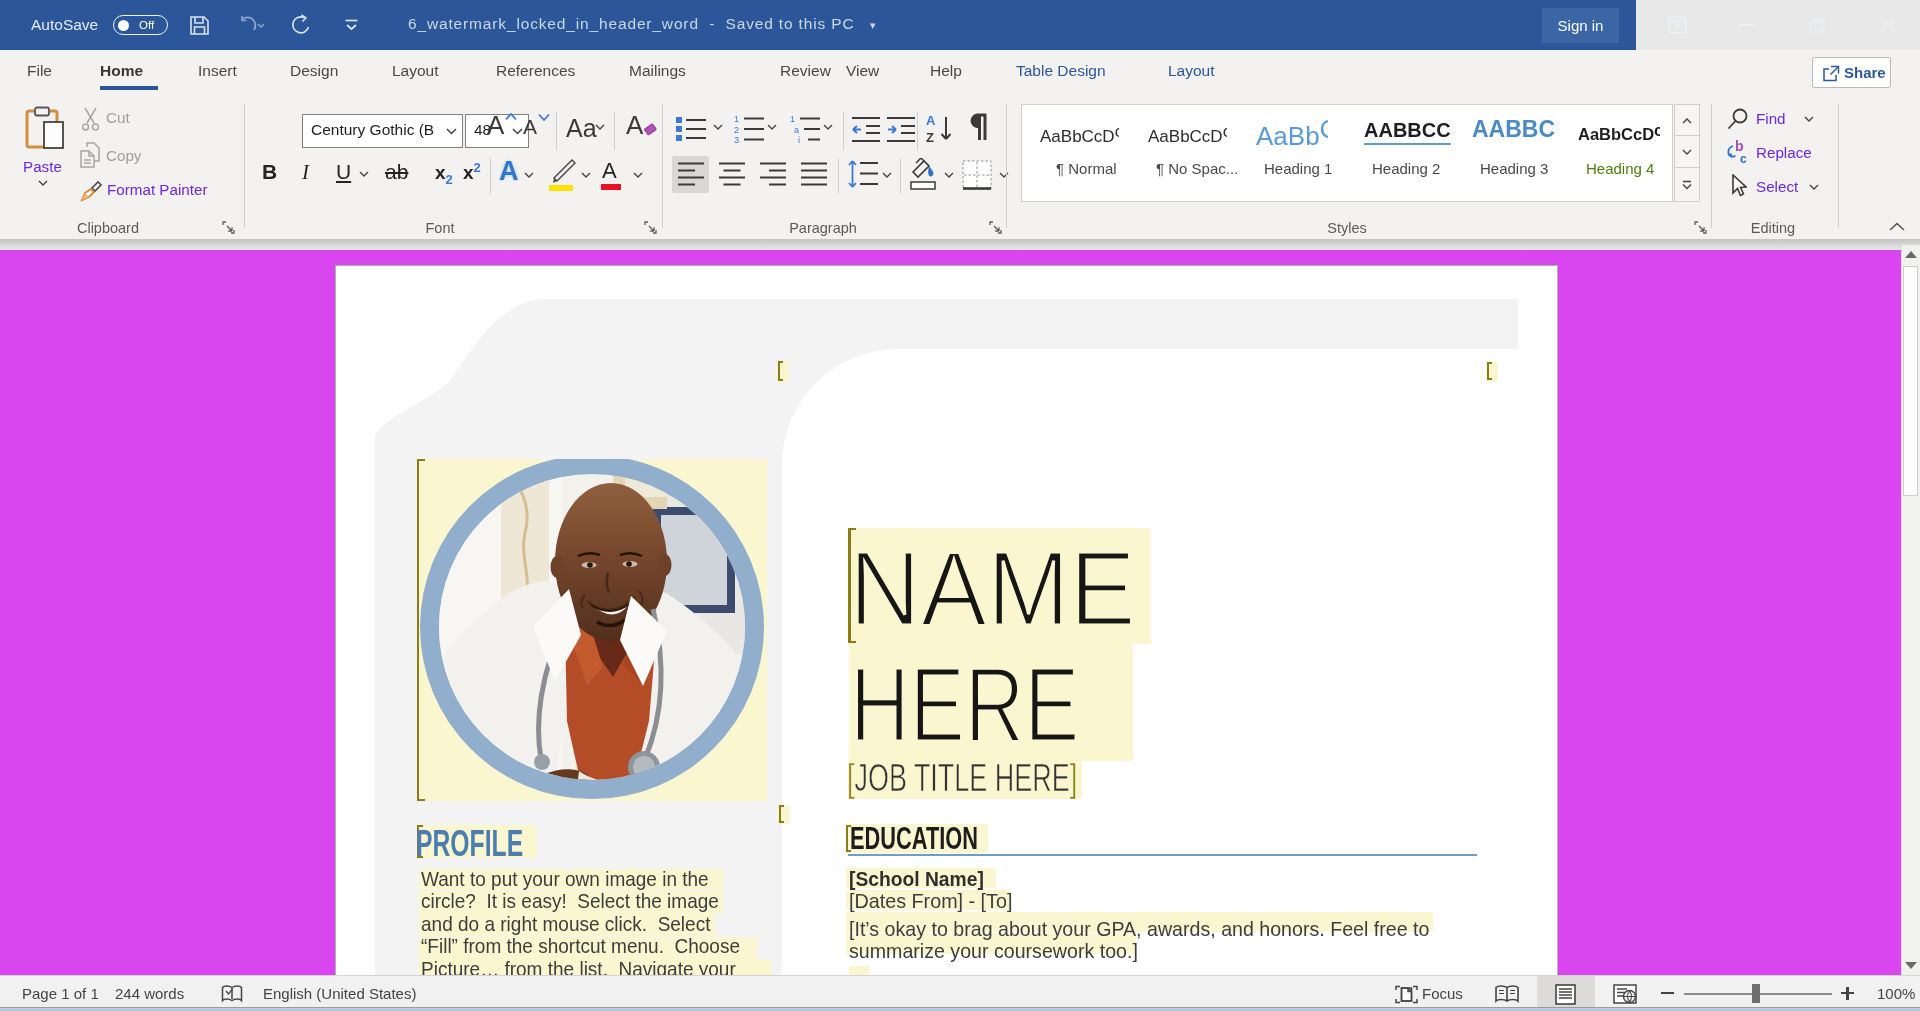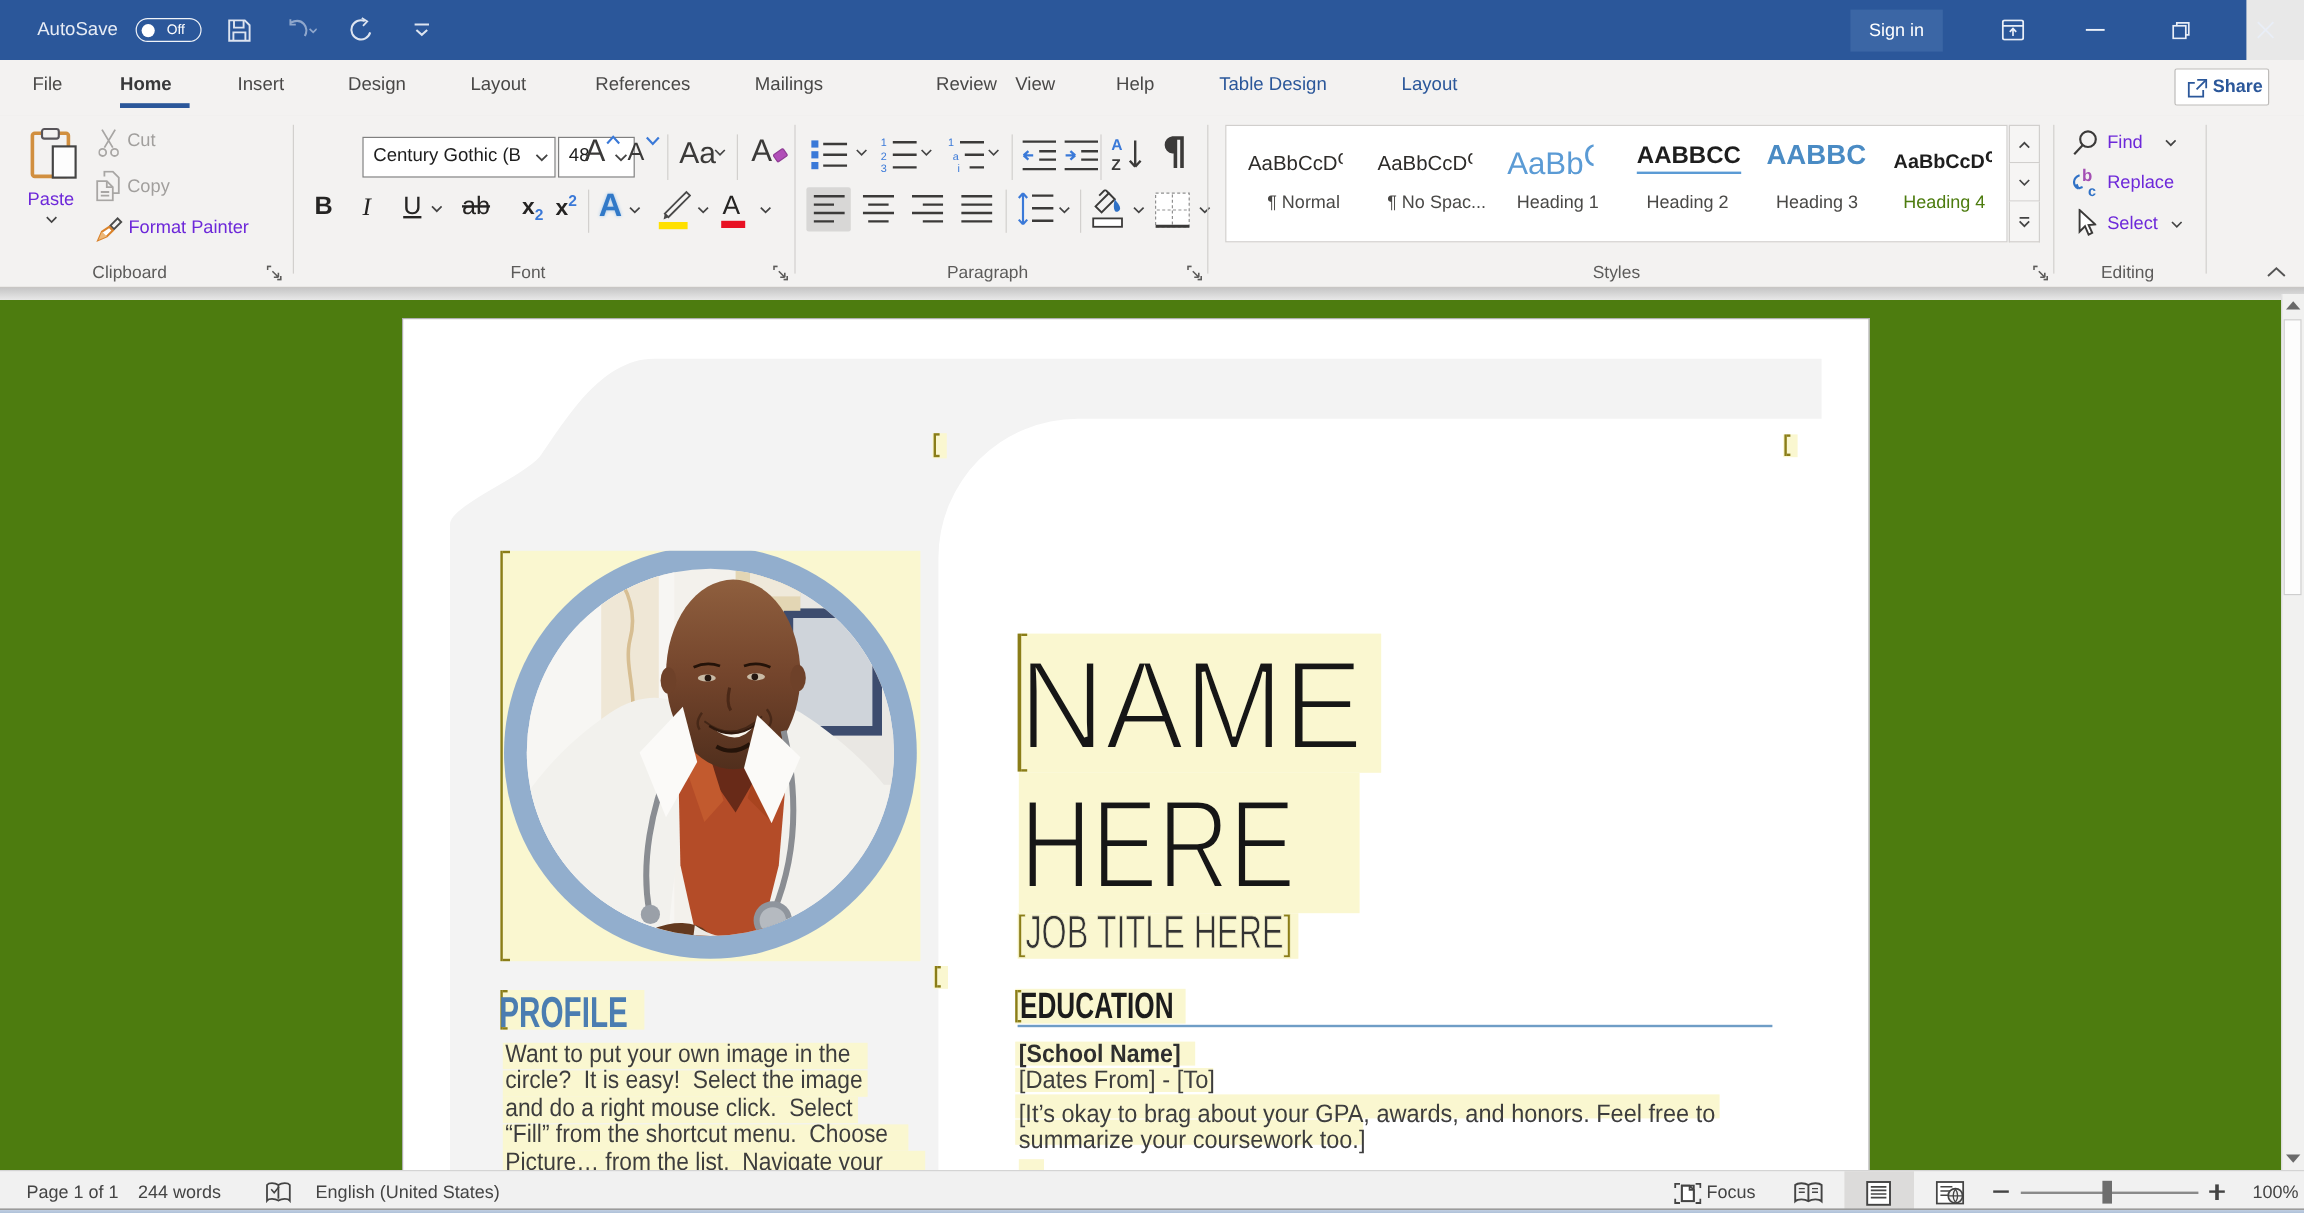--- a/index.html
+++ b/index.html
@@ -1,19 +1,19 @@
 <!DOCTYPE html>
 <html><head>
 <meta charset="utf-8">
 <style>
 * { margin:0; padding:0; box-sizing:border-box; }
 html,body { width:1920px; height:1011px; overflow:hidden; font-family:"Liberation Sans", sans-serif; }
 #app { position:relative; width:1920px; height:1011px; background:#e8e8e8; }
 .abs { position:absolute; }
-#titlebar { position:absolute; left:0; top:0; width:1872px; height:50px; background:#2b579a; color:#fff; }
+#titlebar { position:absolute; left:0; top:0; width:1636px; height:50px; background:#2b579a; color:#fff; }
 #autosave { position:absolute; left:31px; top:16px; font-size:15.5px; color:#e7ecf5; }
 #toggle { position:absolute; left:113px; top:15px; width:55px; height:20px; border:1.2px solid #f0f3f8; border-radius:10px; }
 #toggle .dot { position:absolute; left:4px; top:3.5px; width:11px; height:11px; border-radius:50%; background:#fff; }
 #toggle .off { position:absolute; left:25px; top:2.5px; font-size:11.5px; color:#fff; }
 #doctitle { position:absolute; left:408px; top:15px; font-size:15.5px; letter-spacing:0.85px; color:#ccd7e9; white-space:nowrap; }
 #searchbox { position:absolute; left:915px; top:9px; width:517px; height:33px; background:#a3b4d4; border:1.5px solid #c7d0e2; border-radius:2px; }
 #searchbox .stext { position:absolute; left:73px; top:7px; font-size:15px; color:#24395c; }
 #signin { position:absolute; left:1542px; top:8px; width:77px; height:35px; background:#3b66a5; color:#fff; font-size:15px; text-align:center; line-height:35px; }
 #tabrow { position:absolute; left:0; top:50px; width:1920px; height:46px; background:#f3f2f1; }
 .tab { position:absolute; top:12px; font-size:15.5px; color:#494847; white-space:nowrap; }
@@ -24,21 +24,21 @@
 #sharebtn span { position:absolute; left:31px; top:6px; color:#2b579a; font-size:15px; font-weight:bold; }
 #ribbon { position:absolute; left:0; top:96px; width:1920px; height:144px; background:#f3f2f1; border-bottom:1px solid #c8c6c4; }
 .vsep { position:absolute; top:8px; width:1px; height:124px; background:#d2d0ce; }
 .grplabel { position:absolute; top:124px; font-size:14.5px; color:#5c5b5a; text-align:center; }
 .launcher { position:absolute; width:13px; height:13px; }
 .minisep { position:absolute; width:1px; background:#d2d0ce; }
 .ricon-text { font-size:15.2px; color:#6d28d9; position:absolute; white-space:nowrap; }
 .greyed { color:#a19f9d; }
 .combo { position:absolute; background:#fff; border:1px solid #808080;margin-left:48px; }
 .combo .ct { position:absolute; left:8px; top:6px; font-size:15.5px; color:#1d1d1d; white-space:nowrap; }
-#canvas { position:absolute; left:0; top:240px; width:1920px; height:735px; background:#4d7c0f; }
+#canvas { position:absolute; left:0; top:240px; width:1920px; height:735px; background:#d946ef; }
 #canvshadow { position:absolute; left:0; top:0; width:1920px; height:10px; background:linear-gradient(#c6c6c6,#e8e8e8); }
 #page { position:absolute; left:335px; top:25px; width:1223px; height:710px; background:#fff; border:1px solid #b0b0b0; border-bottom:none; }
 .hl { position:absolute; background:#faf7d0; }
 .bracket { position:absolute; border-left:2.4px solid #8a7d18; }
 .bracket:before, .bracket:after { content:""; position:absolute; left:0; right:0; height:2.4px; background:#8a7d18; }
 .bracket:before { top:0; }
 .bracket:after { bottom:0; }
 #statusbar { position:absolute; left:0; top:975px; width:1920px; height:36px; background:#f1f1f1; border-top:1px solid #d4d4d4; }
 #statusbar .st { position:absolute; top:9px; font-size:15px; color:#444; white-space:nowrap; }
 #winbottom { position:absolute; left:0; top:1007px; width:1920px; height:4px; background:linear-gradient(#9b9b9b 25%, #c3d0e2 25%, #adc0d8); }
@@ -66,20 +66,21 @@
         <path d="M20 9 l3 3 3-3" stroke-width="1.4"></path>
     </svg>
     <svg class="abs" style="left:290px;top:14px" width="22" height="22" viewBox="0 0 22 22" fill="none" stroke="#dde4f0" stroke-width="1.7">
       <path d="M18.5 13 A8 8 0 1 1 14 3.5"></path>
         <path d="M11.5 1 L16 3.8 L12.5 7.5" fill="none" stroke-width="1.5"></path>
     </svg>
     <svg class="abs" style="left:344px;top:19px" width="15" height="12" viewBox="0 0 15 12" fill="none" stroke="#dde4f0" stroke-width="1.7">
       <path d="M1.5 1.5 H13.5"></path>
         <path d="M3 6 l4.5 4 4.5-4"></path>
     </svg>
+    <div id="doctitle">6_watermark_locked_in_header_word&nbsp; -&nbsp; Saved to this PC&nbsp;&nbsp; <span style="font-size:11px">▾</span></div>
     <div id="signin">Sign in</div>
     <svg class="abs" style="left:1668px;top:16px" width="19" height="18" viewBox="0 0 19 18" fill="none" stroke="#e9eef7" stroke-width="1.5">
       <rect x="1" y="1" width="17" height="16" rx="1.5"></rect>
         <path d="M1 5.5 H18"></path>
         <path d="M9.5 14 V8 M6.8 10.5 L9.5 7.8 L12.2 10.5" stroke-width="1.4"></path>
     </svg>
     <svg class="abs" style="left:1738px;top:24px" width="16" height="2" viewBox="0 0 16 2">
         <rect width="16" height="1.7" fill="#eef2f9"></rect>
       </svg>
     <svg class="abs" style="left:1810px;top:18px" width="15" height="15" viewBox="0 0 15 15" fill="none" stroke="#e9eef7" stroke-width="1.4">

